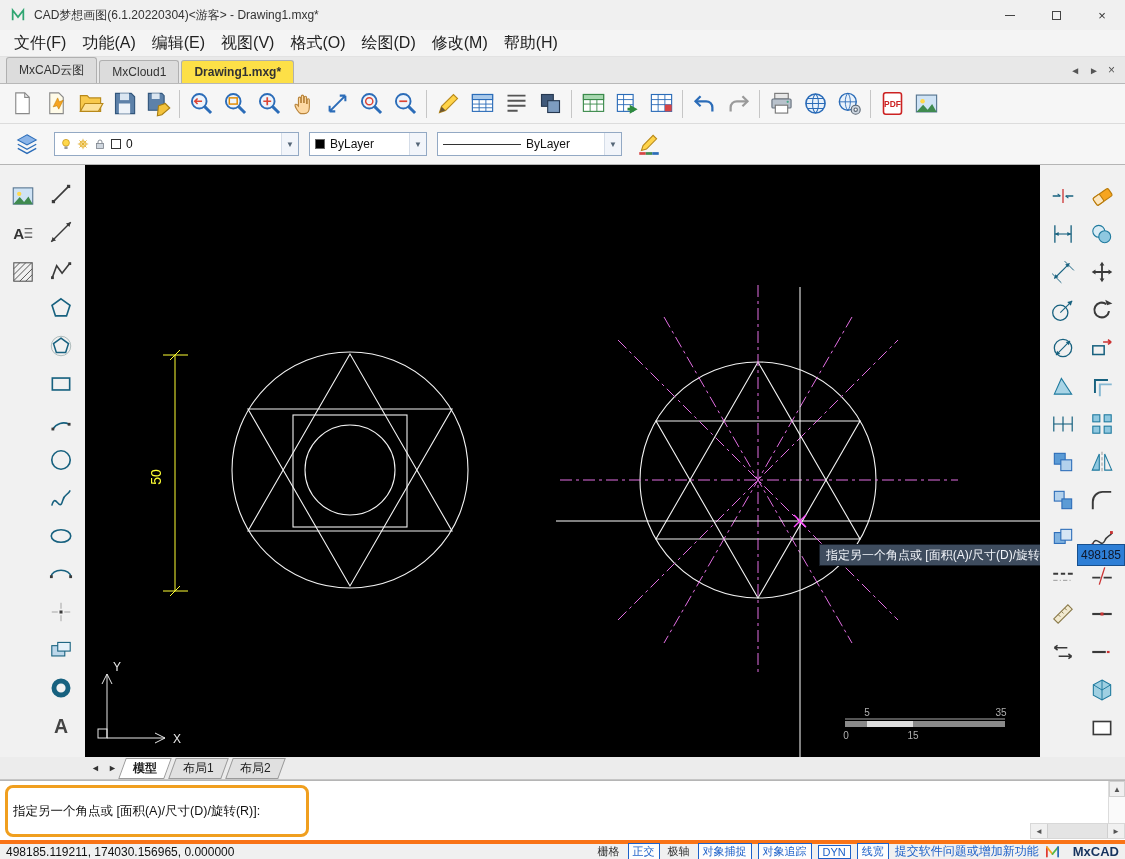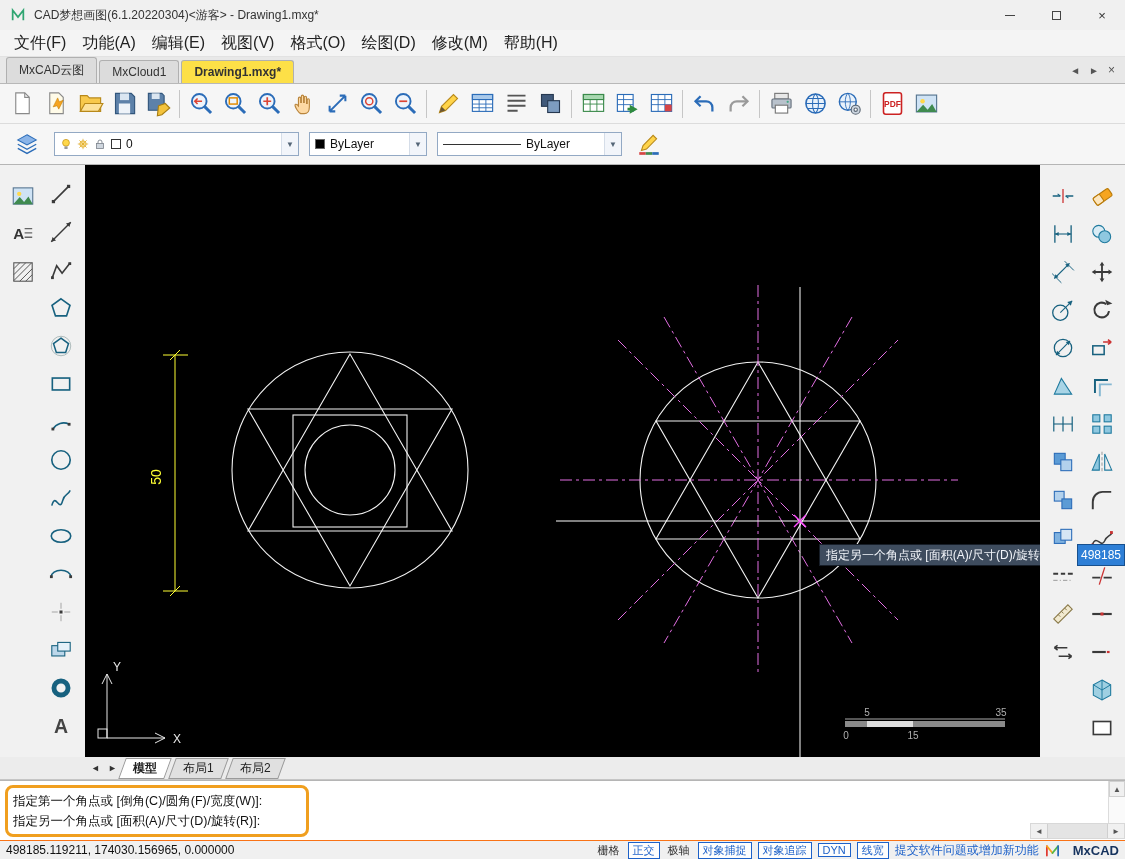--- a/index.html
+++ b/index.html
@@ -33,40 +33,40 @@
 .line-sample{display:inline-block;width:78px;height:0;border-top:1px solid #333}
 
 .workspace{top:165px;height:592px;background:#f1f1f1}
 .left-tools{position:absolute;left:0;top:0;width:85px;height:100%;background:#f1f1f1}
 .right-tools{position:absolute;left:1040px;top:0;width:85px;height:100%;background:#f1f1f1}
 .tool-col{position:absolute;display:flex;flex-direction:column;gap:9px}
 .tool-btn{width:30px;height:29px;display:flex;align-items:center;justify-content:center}
 .canvas{position:absolute;left:85px;top:0;width:955px;height:592px;background:#000}
 .canvas svg{position:absolute;left:0;top:0}
 .tooltip{position:absolute;left:734px;top:379px;width:254px;height:22px;background:#3e4c5e;border:1px solid #171e28;color:#f2f5fa;font-size:12px;line-height:20px;padding-left:6px;white-space:nowrap;overflow:hidden}
-.dyn-box{position:absolute;left:1077px;top:544px;width:48px;height:22px;background:#2e7fd6;border:1px solid #17508e;color:#ffffff;font-size:12px;display:flex;align-items:center;justify-content:center;z-index:40}
+.dyn-box{position:absolute;left:1077px;top:544px;width:48px;height:22px;background:#2e7fd6;border:1px solid #17508e;color:#0f172a;font-size:12px;display:flex;align-items:center;justify-content:center;z-index:40}
 .sb-label{fill:#b0b0b0;font-size:10px;text-anchor:middle;font-family:"Liberation Sans",sans-serif}
 
 .layout-bar{top:757px;height:23px;background:#ececec;display:flex;align-items:center;padding-left:88px;gap:2px;border-bottom:1px solid #c5c5c5}
 .lt-nav{font-size:9px;color:#333;padding:0 3px}
 .ltab{transform:skewX(-20deg);border:1px solid #9a9a9a;background:#e0e0e0;margin-right:4px}
 .ltab>span{display:block;transform:skewX(20deg);font-size:12px;padding:1px 10px;color:#222}
 .ltab.active{background:#fff}
 .ltab.active>span{font-weight:bold}
 
 .command{top:780px;height:60px;background:#fff;border-top:1px solid #b5b5b5}
 .cmd-box{position:absolute;left:5px;top:4px;width:304px;height:52px;border:3px solid #f09f1f;border-radius:8px;padding:3px 5px;display:flex;flex-direction:column;justify-content:space-around;overflow:hidden}
 .cmd-line{font-size:12.5px;color:#111;white-space:nowrap}
 .cmd-vscroll{position:absolute;right:0;top:0;width:17px;height:42px;background:#fafafa;border-left:1px solid #dcdcdc}
 .vs-btn{height:16px;display:flex;align-items:center;justify-content:center;font-size:8px;color:#555;background:#f0f0f0;border:1px solid #d0d0d0}
 .cmd-hscroll{position:absolute;bottom:1px;left:1030px;right:0;height:16px;display:flex;background:#f0f0f0;border:1px solid #d8d8d8}
 .hs-btn{width:16px;display:flex;align-items:center;justify-content:center;font-size:8px;color:#555}
 .hs-track{flex:1;background:#e4e4e4;border-left:1px solid #cfcfcf;border-right:1px solid #cfcfcf}
 
-.statusbar{top:840px;height:19px;background:#f0f0f0;display:flex;align-items:center;padding:0 6px;gap:6px;border-top:1px solid #f97316}
+.statusbar{top:840px;height:19px;background:#f0f0f0;display:flex;align-items:center;padding:0 6px;gap:6px;border-top:4px solid #f97316}
 .coords{font-size:12px;color:#111;white-space:nowrap}
 .stat-spacer{flex:1}
 .toggle{font-size:11px;color:#333;padding:0 2px;white-space:nowrap}
 .toggle.on{color:#1d61c9;border:1px solid #1d61c9;background:#fdfdfd;padding:0 4px}
 .stat-link{color:#1d61c9;font-size:12px;white-space:nowrap}
 .brand{display:flex;align-items:center;gap:13px;font-weight:bold;color:#16335e;font-size:13px;white-space:nowrap}
 </style>
 </head>
 <body>
 
@@ -719,21 +719,20 @@
         <span>布局1</span>
       </span>
       <span class="ltab">
         <span>布局2</span>
       </span>
     </span>
 </div>
 
 <div class="band command">
   <div class="cmd-box">
-    <div class="cmd-line">指定第一个角点或 [倒角(C)/圆角(F)/宽度(W)]:</div>
     <div class="cmd-line">指定另一个角点或 [面积(A)/尺寸(D)/旋转(R)]:</div>
   </div>
   <div class="cmd-vscroll">
     <div class="vs-btn">▲</div>
   </div>
   <div class="cmd-hscroll">
     <span class="hs-btn">◄</span>
     <span class="hs-track"></span>
     <span class="hs-btn">►</span>
   </div>

